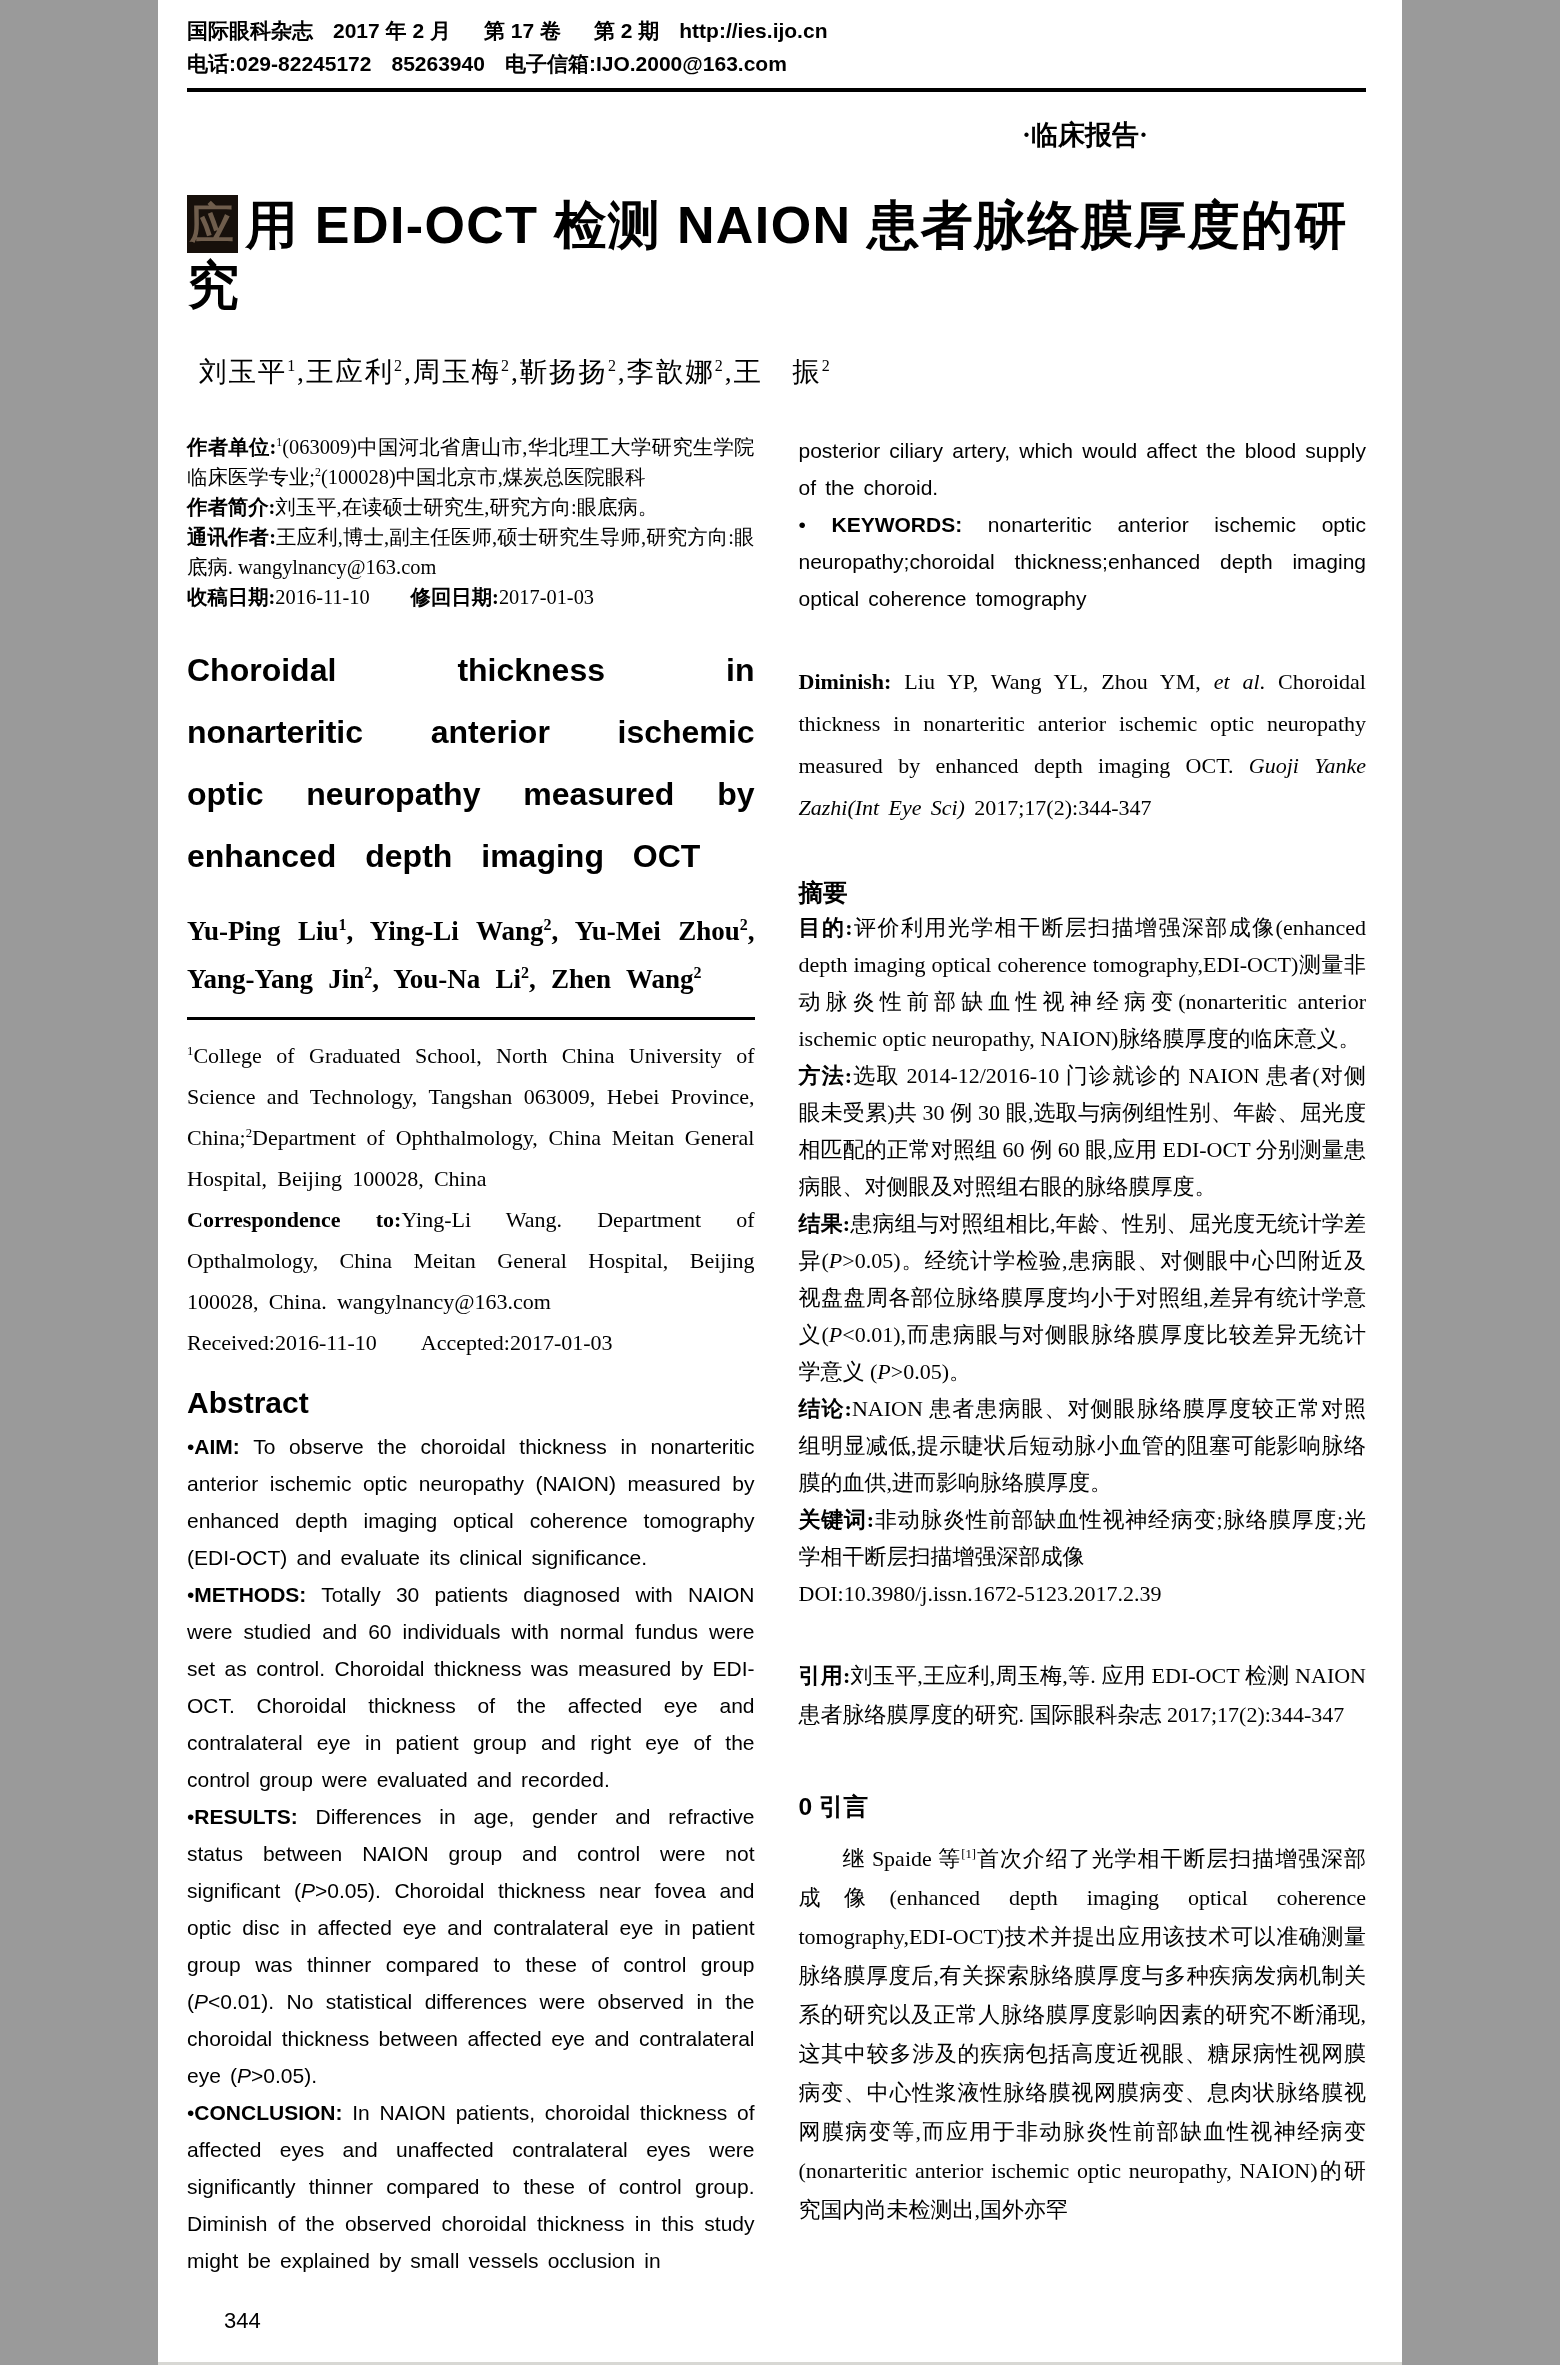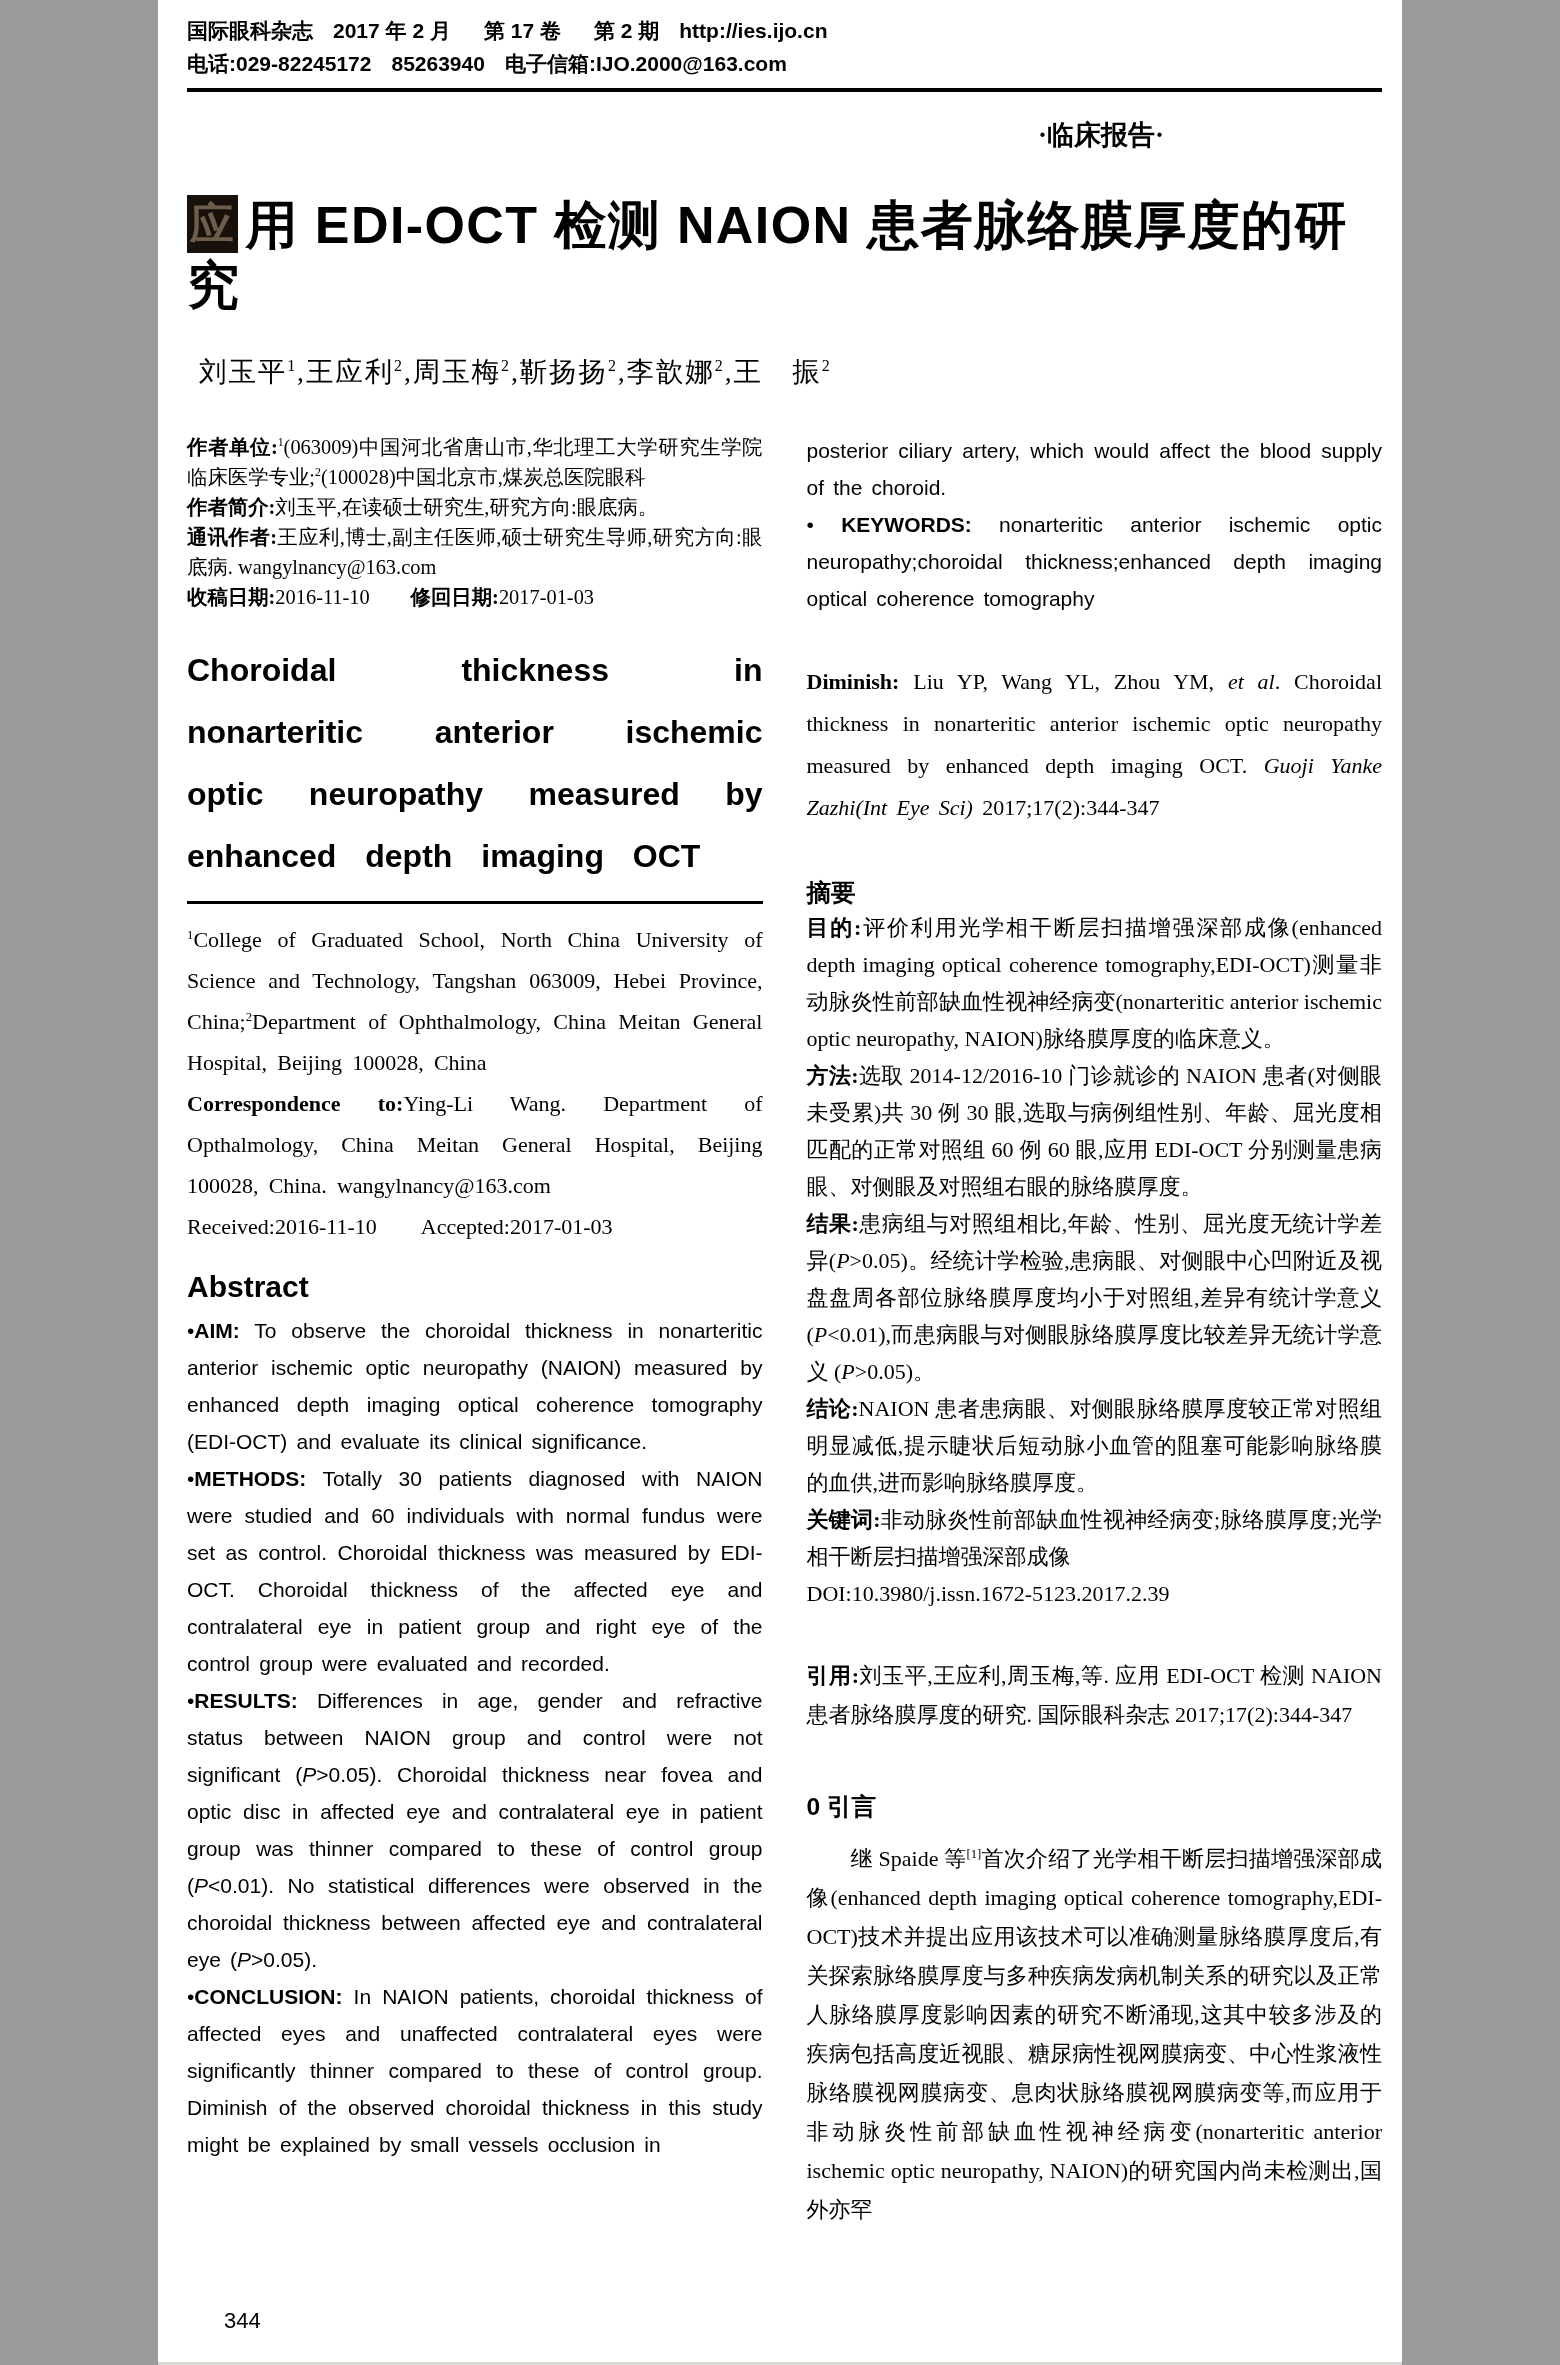--- a/index.html
+++ b/index.html
@@ -3,21 +3,21 @@
 <meta charset="utf-8">
 <style>
   html,body { margin:0; padding:0; background:#9a9a9a; }
   .page {
     position:relative;
     width:1244px; height:2366px;
     margin:0 auto;
     background:#ffffff;
     color:#000;
     box-sizing:border-box;
-    padding:14px 20px 0 29px;
+    padding:14px 36px 0 29px;
     font-family:"Liberation Sans", sans-serif;
     overflow:hidden;
   }
   .b { font-weight:bold; }
   .i { font-style:italic; }
   sup { font-size:58%; line-height:0; }
   .pre { white-space:pre-wrap; }
 
   
   .hdr { font-weight:bold; font-size:21px; line-height:33px; }
@@ -166,20 +166,21 @@
 
       <div class="ainfo">
         <p><span class="b">作者单位:</span><sup>1</sup><span>(063009)中国河北省唐山市,华北理工大学研究生学院临床医学专业;</span><sup>2</sup><span>(100028)中国北京市,煤炭总医院眼科</span></p>
         <p><span class="b">作者简介:</span><span>刘玉平,在读硕士研究生,研究方向:眼底病。</span></p>
         <p><span class="b">通讯作者:</span><span>王应利,博士,副主任医师,硕士研究生导师,研究方向:眼底病. wangylnancy@163.com</span></p>
         <p class="pre"><span class="b">收稿日期:</span><span>2016-11-10</span><span>　　</span><span class="b">修回日期:</span><span>2017-01-03</span></p>
       </div>
 
       <div class="etitle">Choroidal thickness in nonarteritic anterior ischemic optic neuropathy measured by enhanced depth imaging OCT</div>
 
+      <div class="eauthors"><span>Yu-Ping Liu</span><sup>1</sup><span>, Ying-Li Wang</span><sup>2</sup><span>, Yu-Mei Zhou</span><sup>2</sup><span>, Yang-Yang Jin</span><sup>2</sup><span>, You-Na Li</span><sup>2</sup><span>, Zhen Wang</span><sup>2</sup></div>
 
       <hr class="rule-col">
 
       <div class="affil">
         <p><sup>1</sup><span>College of Graduated School, North China University of Science and Technology, Tangshan 063009, Hebei Province, China;</span><sup>2</sup><span>Department of Ophthalmology, China Meitan General Hospital, Beijing 100028, China</span></p>
         <p><span class="b">Correspondence to:</span><span>Ying-Li Wang. Department of Opthalmology, China Meitan General Hospital, Beijing 100028, China. wangylnancy@163.com</span></p>
         <p class="pre"><span>Received:2016-11-10</span><span>　　</span><span>Accepted:2017-01-03</span></p>
       </div>
 
       <div class="abs-head">Abstract</div>

